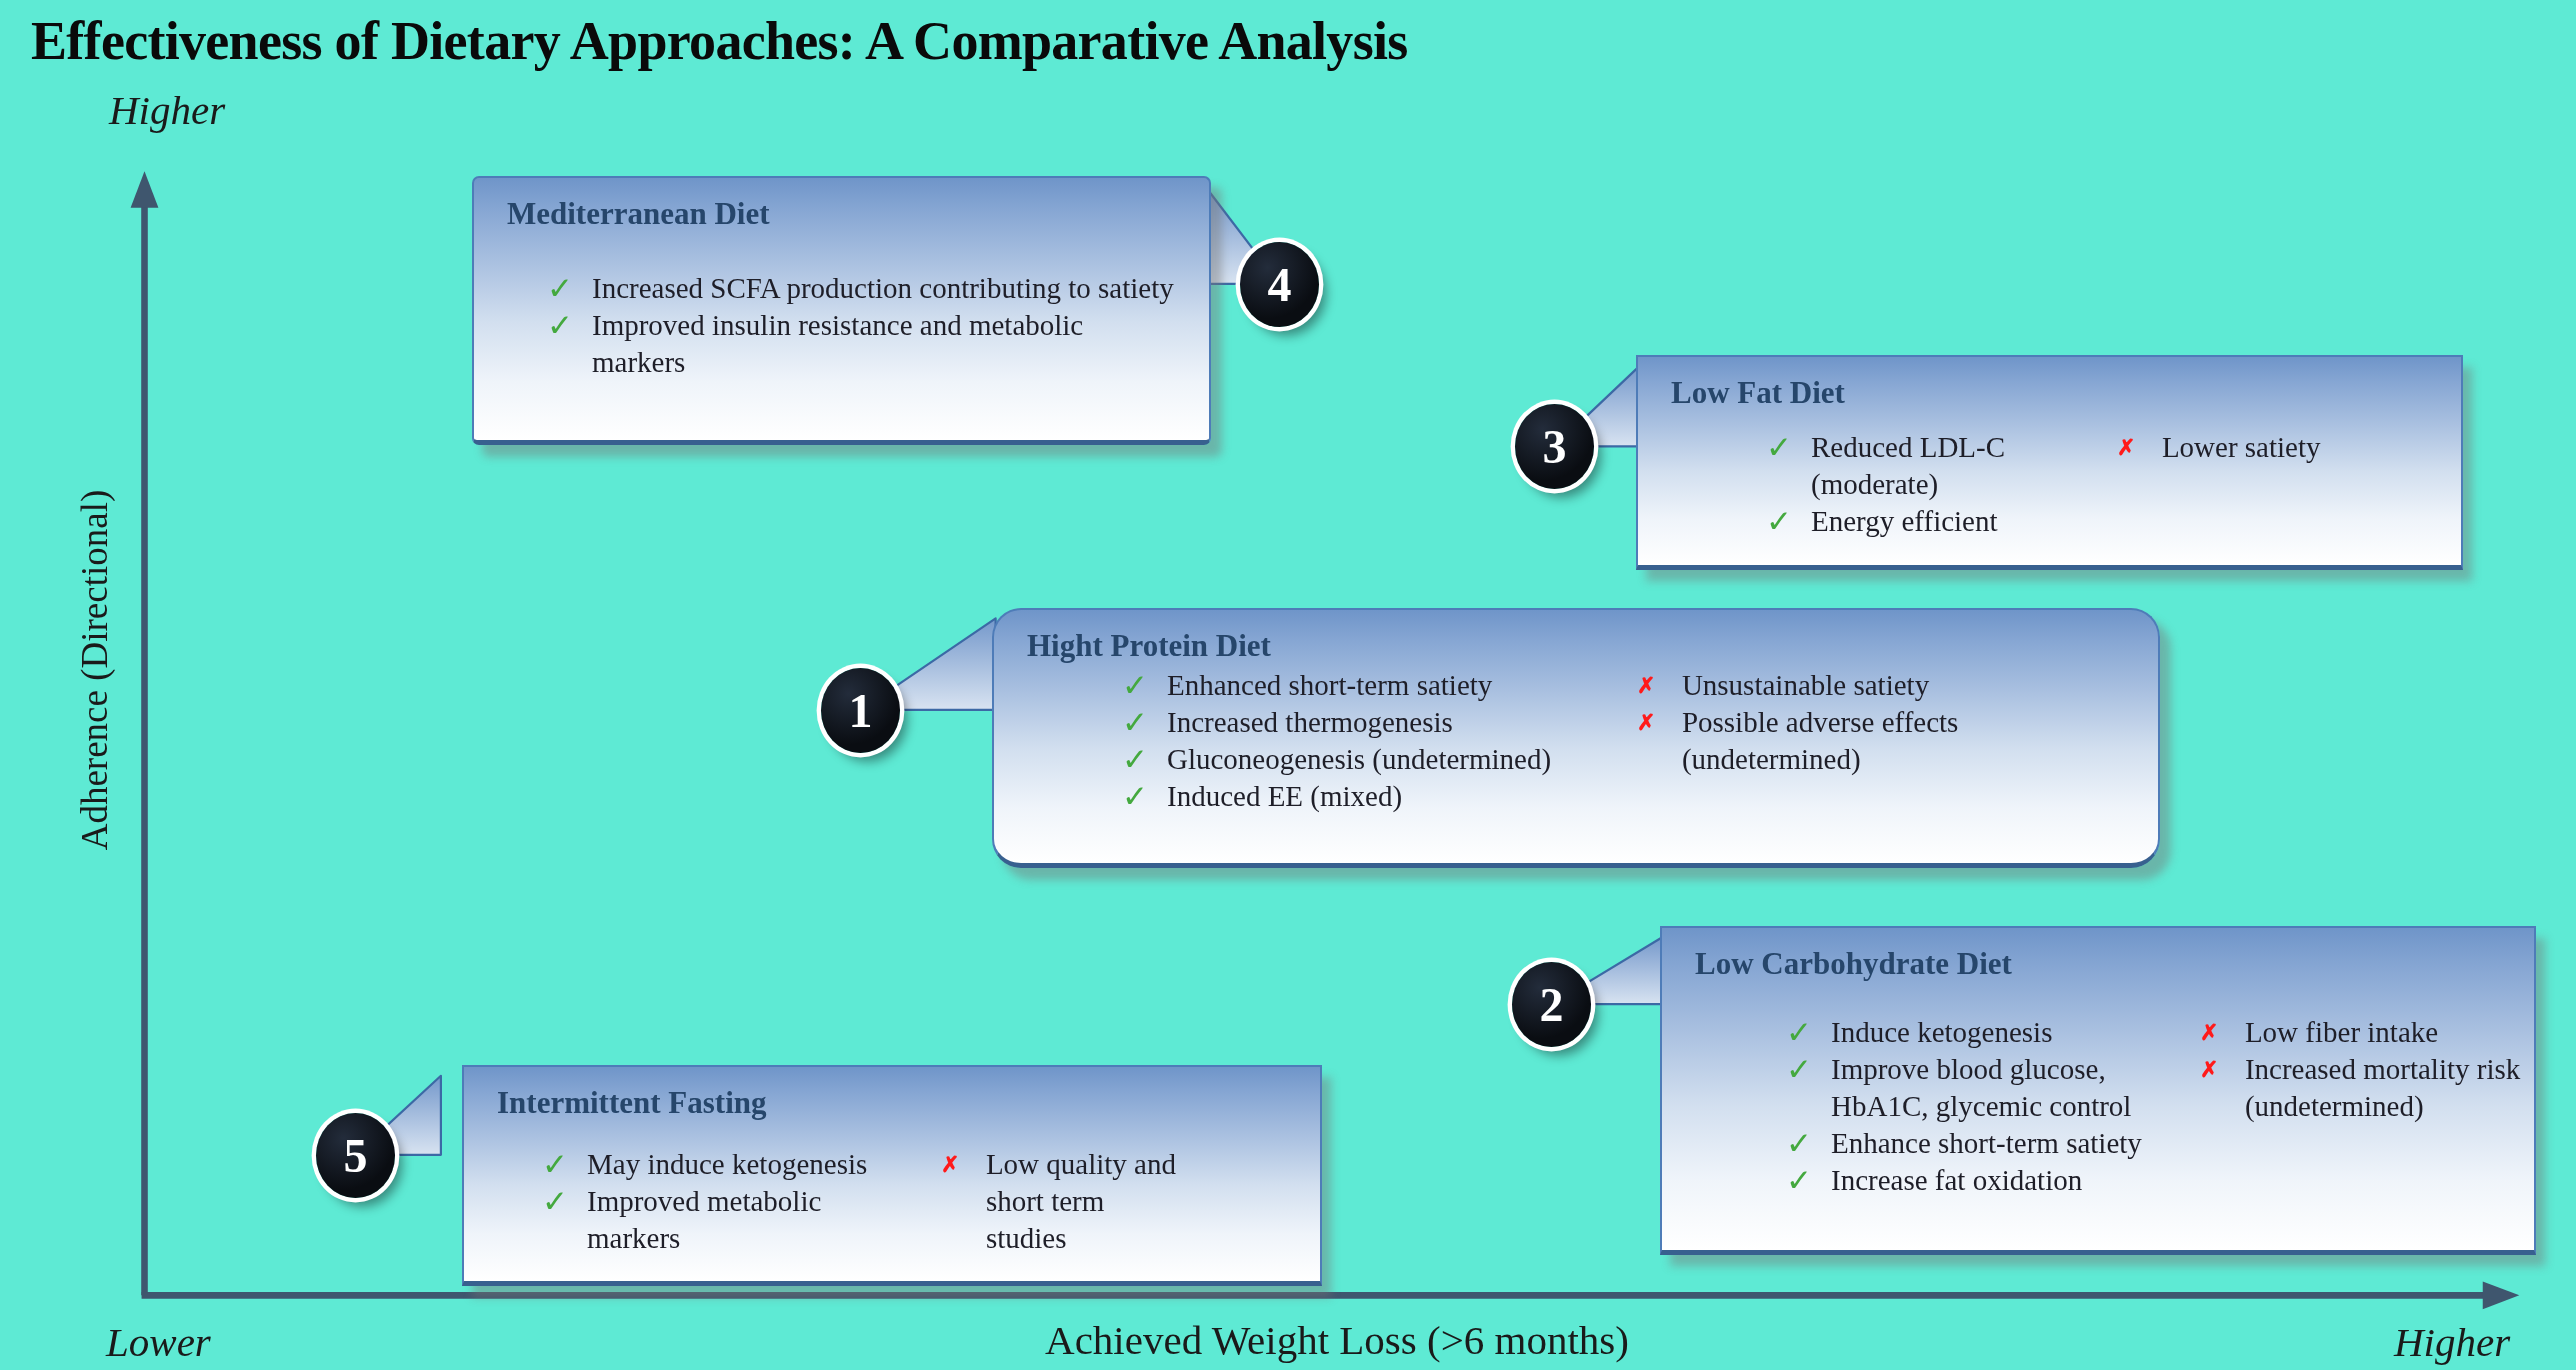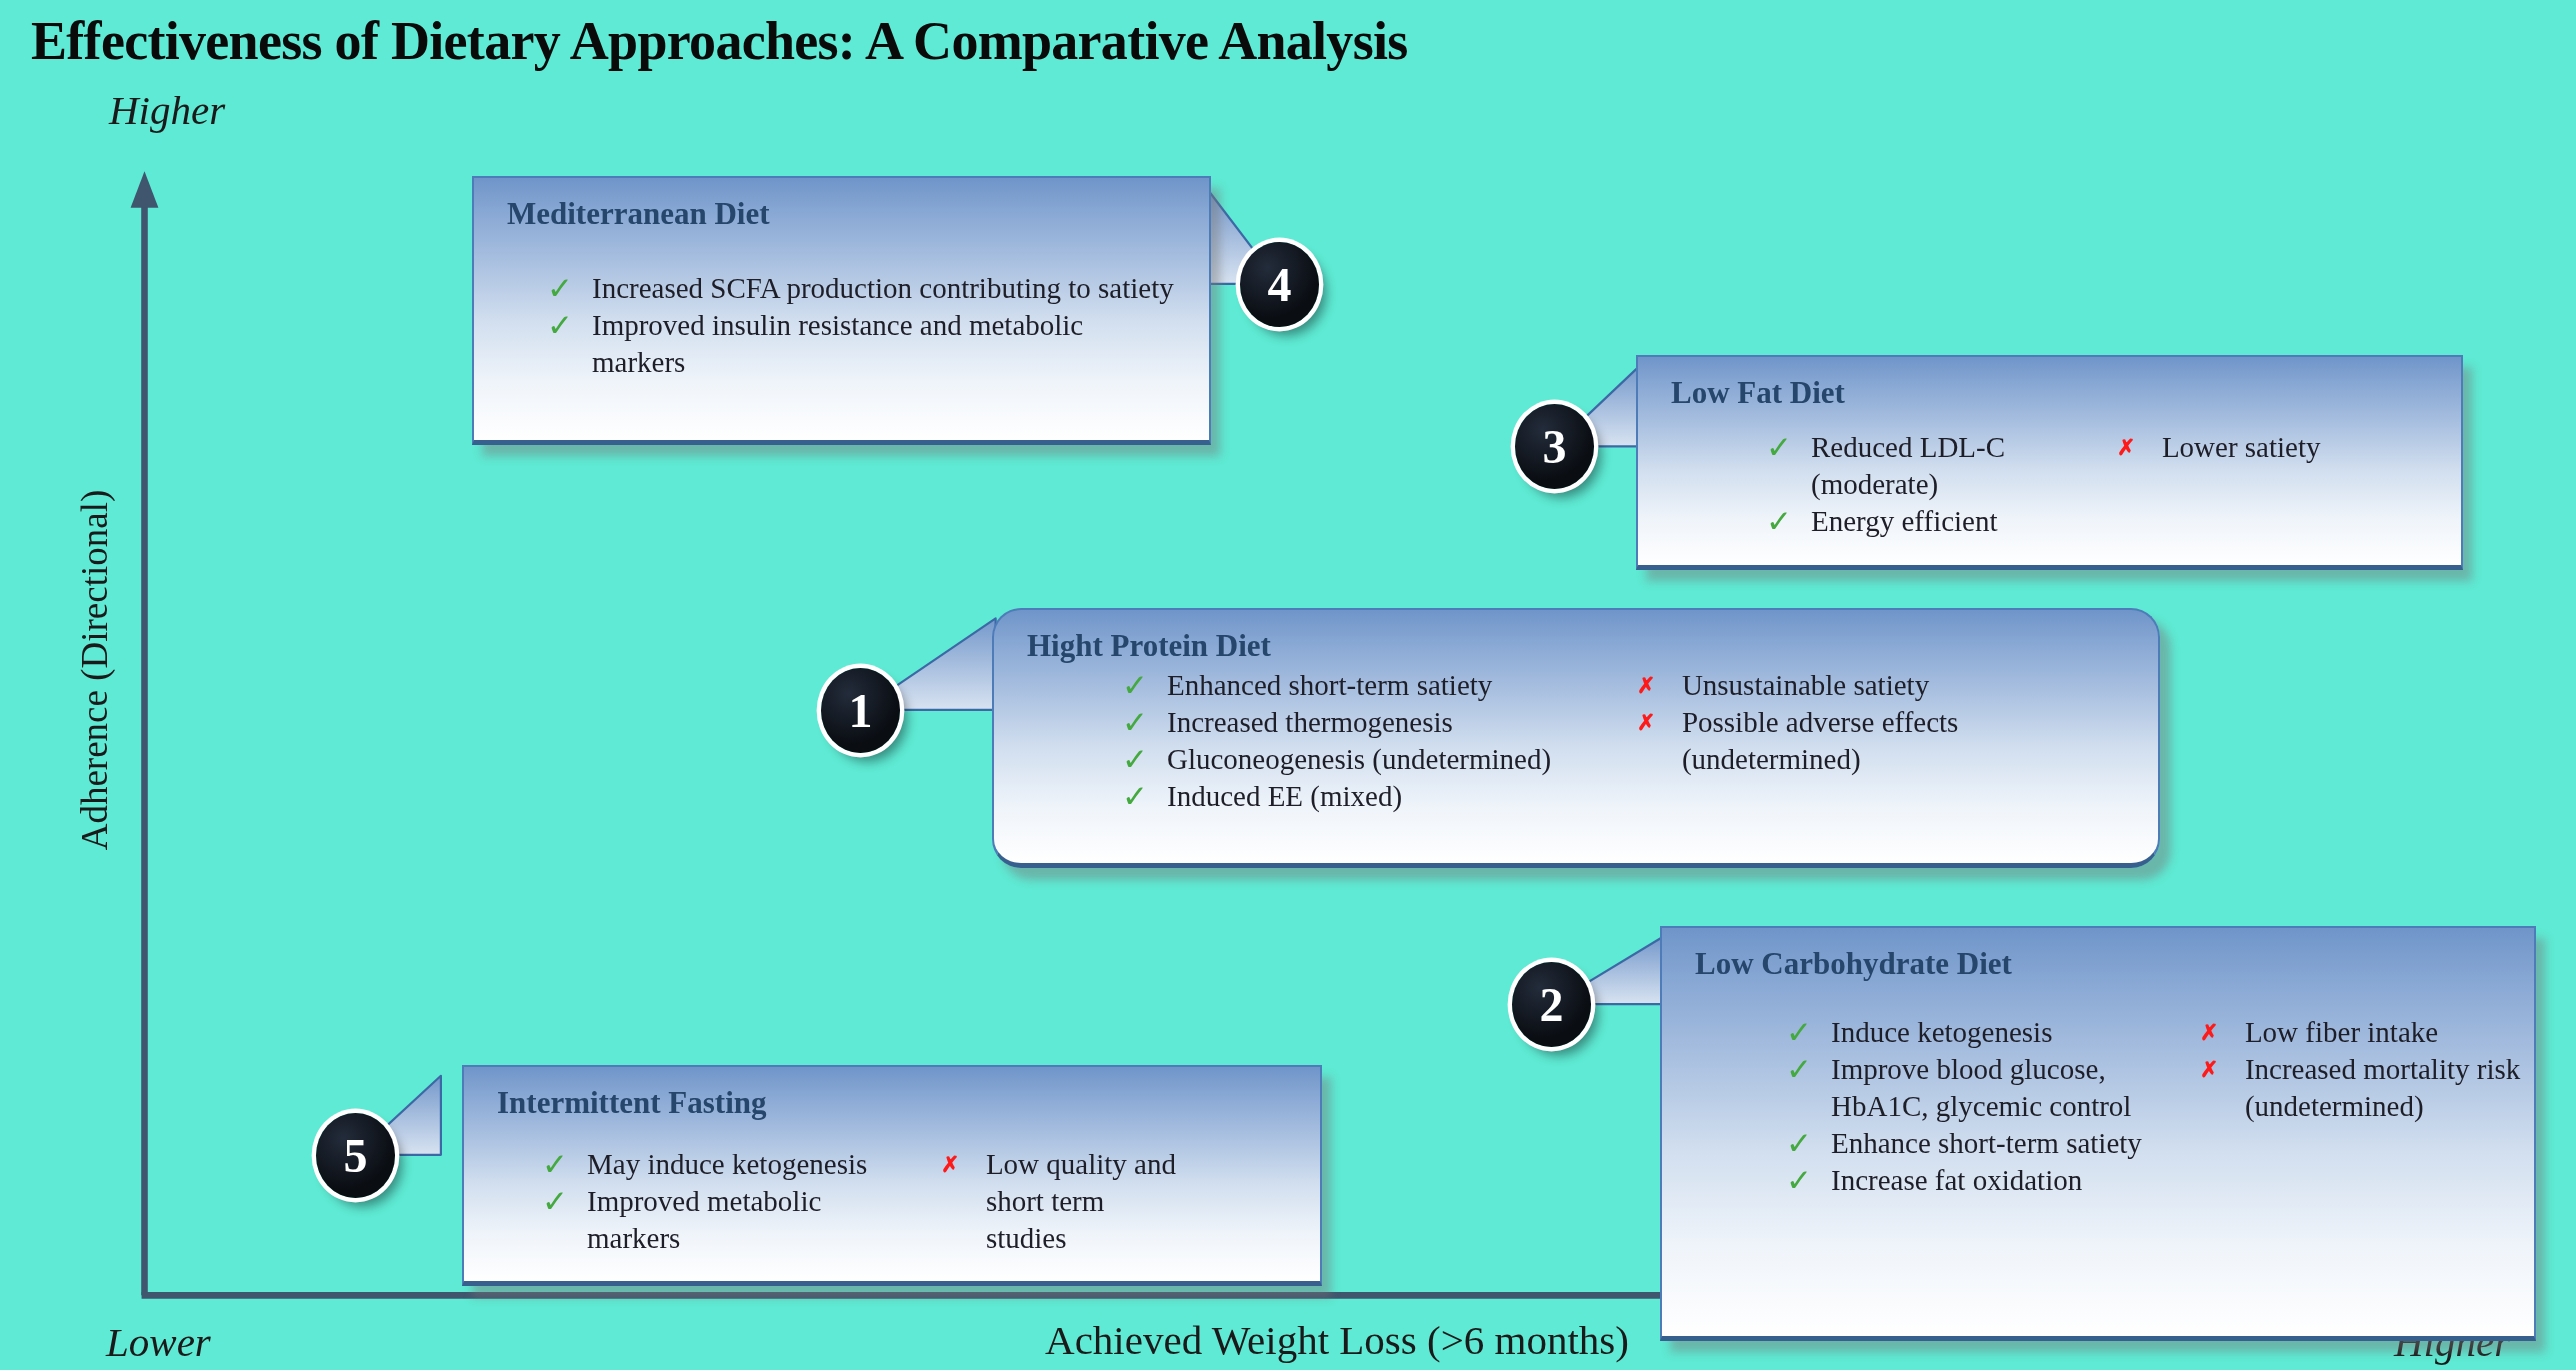--- a/index.html
+++ b/index.html
@@ -95,21 +95,21 @@
     <polygon points="1652,262 1748,388 1652,388" fill="url(#tg)" stroke="#3c69a5" stroke-width="3" stroke-linejoin="round"></polygon>
     <polygon points="602,1470 485,1578 602,1578" fill="url(#tg)" stroke="#3c69a5" stroke-width="3" stroke-linejoin="round"></polygon>
   </svg>
 
   <div class="axis-label italic" style="left:81px;top:86px;">Higher</div>
   <div class="y-axis-title">Adherence (Directional)</div>
   <div class="axis-label italic" style="left:78px;top:1318px;">Lower</div>
   <div class="x-axis-title">Achieved Weight Loss (&gt;6 months)</div>
   <div class="axis-label italic" style="left:2366px;top:1318px;">Higher</div>
 
-  <div class="callout" style="left:472px;top:176px;width:739px;height:269px;">
+  <div class="callout" style="left:472px;top:176px;width:739px;height:269px;border-radius:7px;">
     <div class="box-title">Mediterranean Diet</div>
     <div class="box-body" style="padding-left:73px;padding-top:92px;">
       <ul class="bullets" style="width:631px;">
         <li>
             <span class="glyph check">✓</span>
             <span class="btext">Increased SCFA production contributing to satiety</span>
           </li>
         <li>
             <span class="glyph check">✓</span>
             <span class="btext">Improved insulin resistance and metabolic markers</span>
@@ -167,21 +167,21 @@
             <span class="btext">Unsustainable satiety</span>
           </li>
         <li>
             <span class="glyph cross">✗</span>
             <span class="btext">Possible adverse effects (undetermined)</span>
           </li>
       </ul>
     </div>
   </div>
 
-  <div class="callout" style="left:1660px;top:926px;width:876px;height:415px;">
+  <div class="callout" style="left:1660px;top:926px;width:876px;height:329px;">
     <div class="box-title">Low Carbohydrate Diet</div>
     <div class="box-body" style="padding-left:124px;padding-top:86px;">
       <ul class="bullets" style="width:411px;">
         <li>
             <span class="glyph check">✓</span>
             <span class="btext">Induce ketogenesis</span>
           </li>
         <li>
             <span class="glyph check">✓</span>
             <span class="btext">Improve blood glucose, HbA1C, glycemic control</span>

